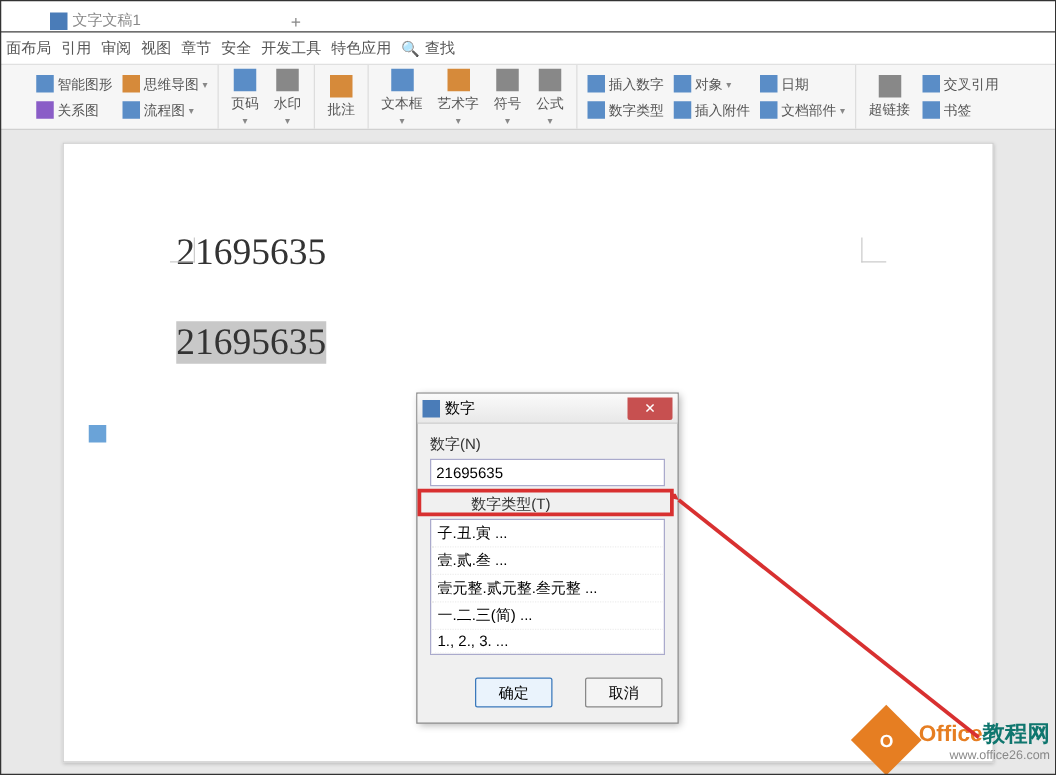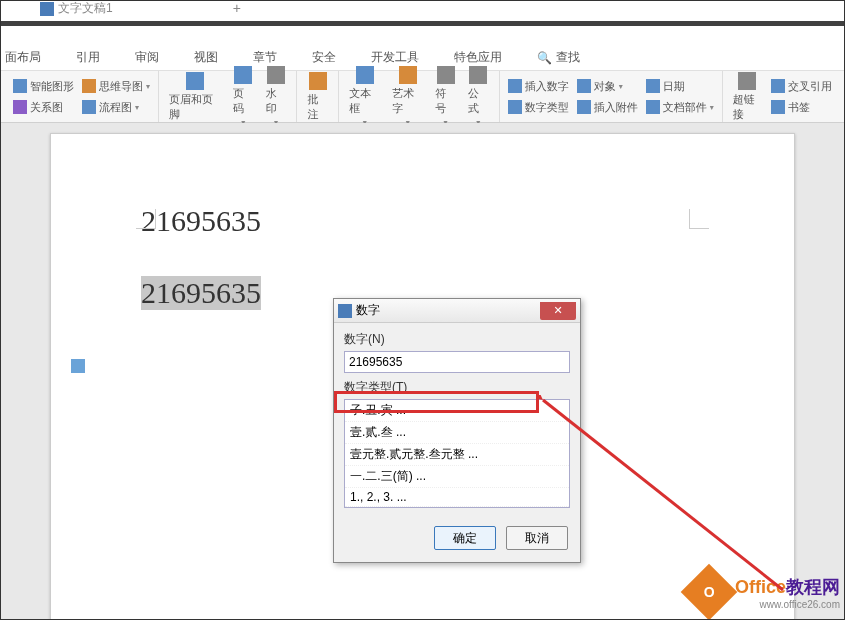--- a/index.html
+++ b/index.html
@@ -1,28 +1,28 @@
 <!DOCTYPE html>
 <html><head>
   <meta charset="utf-8">
   <style>
     * { margin: 0; padding: 0; box-sizing: border-box; font-family: "Microsoft YaHei", sans-serif; }
     body { width: 845px; height: 620px; background: #fff; position: relative; overflow: hidden; }
     
-    .tab-bar { height: 26px; background: #fff; border-bottom: 5px solid #404040; display: flex; align-items: flex-start; padding-left: 40px; }
+    .tab-bar { height: 26px; background: #fff; border-bottom: 1px solid #404040; display: flex; align-items: flex-end; padding-left: 40px; }
     .doc-tab { display: flex; align-items: center; gap: 4px; font-size: 12px; color: #888; }
     .doc-icon { width: 14px; height: 14px; background: #4a7cb8; display: inline-block; }
     .tab-plus { margin-left: 120px; color: #888; font-size: 14px; }
     
-    .ribbon-tabs { height: 26px; display: flex; align-items: center; gap: 35px; padding-left: 5px; font-size: 12px; color: #555; border-bottom: 1px solid #e0e0e0; margin-top: 19px; }
+    .ribbon-tabs { height: 26px; display: flex; align-items: center; gap: 8px; padding-left: 5px; font-size: 12px; color: #555; border-bottom: 1px solid #e0e0e0; }
     .ribbon-tab { cursor: pointer; }
     .ribbon-tabs .search-area { display: flex; align-items: center; gap: 4px; }
     .search-icon { color: #888; }
     
-    .toolbar { height: 52px; background: #f6f6f6; border-bottom: 1px solid #d0d0d0; display: flex; align-items: center; padding: 0 5px; font-size: 11px; color: #555; }
+    .toolbar { height: 52px; background: #f6f6f6; border-bottom: 1px solid #d0d0d0; display: flex; align-items: center; padding: 0 21px; font-size: 11px; color: #555; }
     .tool-group { display: flex; gap: 4px; align-items: center; padding: 0 6px; border-right: 1px solid #ddd; height: 100%; }
     .tool-btn { display: flex; flex-direction: column; align-items: center; gap: 2px; padding: 2px 4px; cursor: pointer; }
     .tool-btn-h { display: flex; align-items: center; gap: 3px; padding: 2px; cursor: pointer; white-space: nowrap; }
     .tool-icon { width: 18px; height: 18px; background: #5a8dc7; display: inline-block; }
     .tool-icon-sm { width: 14px; height: 14px; background: #5a8dc7; display: inline-block; }
     .tool-icon-purple { background: #8a5dc7; }
     .tool-icon-orange { background: #d68a3a; }
     .tool-icon-gray { background: #888; }
     .dropdown-arrow { font-size: 8px; color: #888; }
     
@@ -32,43 +32,43 @@
     .page { background: #fff; width: 100%; height: 100%; box-shadow: 0 1px 3px rgba(0,0,0,0.2); position: relative; padding: 70px 90px; border: 1px solid #ccc; }
     .page-corner-tl { position: absolute; top: 75px; left: 85px; width: 20px; height: 20px; border-left: 1px solid #ccc; border-top: 1px solid #ccc; transform: rotate(180deg); }
     .page-corner-tr { position: absolute; top: 75px; right: 85px; width: 20px; height: 20px; border-right: 1px solid #ccc; border-top: 1px solid #ccc; transform: rotate(180deg); }
     
     .doc-text { font-family: "Times New Roman", serif; font-size: 30px; color: #333; margin-top: 20px; }
     .doc-text.selected { background: #c8c8c8; display: inline-block; }
     .text-row { margin-bottom: 18px; }
     
     .doc-marker { position: absolute; left: 20px; top: 225px; width: 14px; height: 14px; background: #6aa3d8; }
     
-    .dialog { position: absolute; left: 333px; top: 298px; width: 248px; background: #f0f0f0; border: 1px solid #888; box-shadow: 2px 2px 6px rgba(0,0,0,0.3); }
+    .dialog { position: absolute; left: 333px; top: 314px; width: 210px; background: #f0f0f0; border: 1px solid #888; box-shadow: 2px 2px 6px rgba(0,0,0,0.3); }
     .dialog-title { height: 24px; background: linear-gradient(#fafafa,#e8e8e8); display: flex; align-items: center; justify-content: space-between; padding: 0 4px; font-size: 12px; border-bottom: 1px solid #ccc; }
     .dialog-title-left { display: flex; align-items: center; gap: 4px; }
     .dialog-title-icon { width: 14px; height: 14px; background: #4a7cb8; }
     .dialog-close { width: 36px; height: 18px; background: #c75050; color: #fff; display: flex; align-items: center; justify-content: center; font-size: 11px; border-radius: 0 0 2px 2px; cursor: pointer; }
     .dialog-body { padding: 8px 10px; font-size: 12px; }
     .dialog-label { margin-bottom: 3px; color: #333; }
     .dialog-input { width: 100%; height: 22px; border: 1px solid #aac; padding: 0 4px; font-size: 12px; background: #fff; }
     .dialog-list { width: 100%; border: 1px solid #aac; background: #fff; margin-top: 2px; font-size: 12px; }
     .list-item { padding: 2px 5px; border-bottom: 1px dotted #eee; cursor: pointer; }
     .dialog-buttons { display: flex; justify-content: flex-end; gap: 10px; padding: 10px 12px 12px; }
-    .dialog-btn { width: 62px; height: 24px; border: 1px solid #888; background: #f4f4f4; font-size: 12px; cursor: pointer; border-radius: 2px; }
+    .dialog-btn { width: 62px; height: 24px; border: 1px solid #888; background: #f4f4f4; font-size: 12px; cursor: pointer; border-radius: 2px; margin-left: 16px; }
     .dialog-btn.primary { border: 1px solid #3a78bb; background: #eaf3fc; }
     
     .highlight-box { position: absolute; border: 3px solid #d83030; left: 334px; top: 391px; width: 205px; height: 22px; z-index: 20; pointer-events: none; }
     .arrow-line { position: absolute; z-index: 15; pointer-events: none; }
     
     .watermark { position: absolute; right: 5px; bottom: 8px; display: flex; align-items: center; gap: 6px; }
     .wm-icon { width: 40px; height: 40px; background: #e67e22; transform: rotate(45deg); display: flex; align-items: center; justify-content: center; }
     .wm-icon-inner { transform: rotate(-45deg); color: #fff; font-weight: bold; font-size: 14px; }
     .wm-text { font-size: 18px; font-weight: bold; }
     .wm-text .orange { color: #e67e22; }
-    .wm-text .blue { color: #4c1d95; }
+    .wm-text .blue { color: #0f766e; }
     .wm-url { font-size: 10px; color: #888; text-align: right; }
     
     .page-border { position: absolute; inset: 0; border: 1px solid #333; pointer-events: none; }
   </style>
 </head>
 <body>
 
 <div class="tab-bar">
   <div class="doc-tab">
     <span class="doc-icon"></span>
@@ -113,24 +113,20 @@
       <div class="tool-btn-h">
           <span class="tool-icon-sm"></span>
           <span>流程图</span>
           <span class="dropdown-arrow">▾</span>
         </div>
     </div>
   </div>
   <div class="tool-group">
     <div class="tool-btn">
         <span class="tool-icon"></span>
-        <span>页眉和页脚</span>
-      </div>
-    <div class="tool-btn">
-        <span class="tool-icon"></span>
         <span>页码</span>
         <span class="dropdown-arrow">▾</span>
       </div>
     <div class="tool-btn">
         <span class="tool-icon tool-icon-gray"></span>
         <span>水印</span>
         <span class="dropdown-arrow">▾</span>
       </div>
   </div>
   <div class="tool-group">
@@ -227,21 +223,21 @@
   <div class="dialog-title">
     <div class="dialog-title-left">
       <span class="dialog-title-icon"></span>
       <span>数字</span>
     </div>
     <div class="dialog-close">✕</div>
   </div>
   <div class="dialog-body">
     <div class="dialog-label">数字(N)</div>
     <input class="dialog-input" value="21695635" style="">
-    <div class="dialog-label" style="margin-top:6px;">数字类型(T)</div>
+    <div class="dialog-label" style="margin-top:6px;margin-left:33px;">数字类型(T)</div>
     <div class="dialog-list" style="position:relative;">
       <div class="list-item">子.丑.寅 ...</div>
       <div class="list-item">壹.贰.叁 ...</div>
       <div class="list-item">壹元整.贰元整.叁元整 ...</div>
       <div class="list-item">一.二.三(简) ...</div>
       <div class="list-item">1., 2., 3. ...</div>
     </div>
   </div>
   <div class="dialog-buttons">
     <button class="dialog-btn primary">确定</button>

